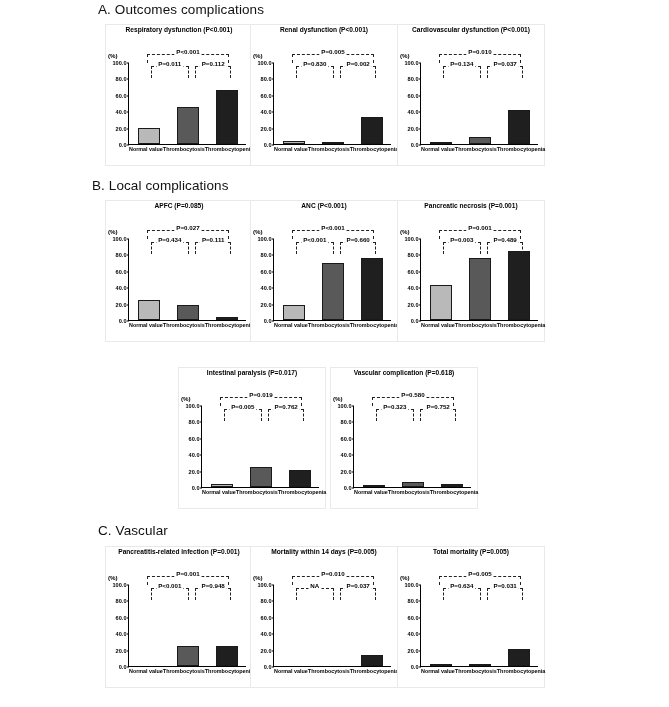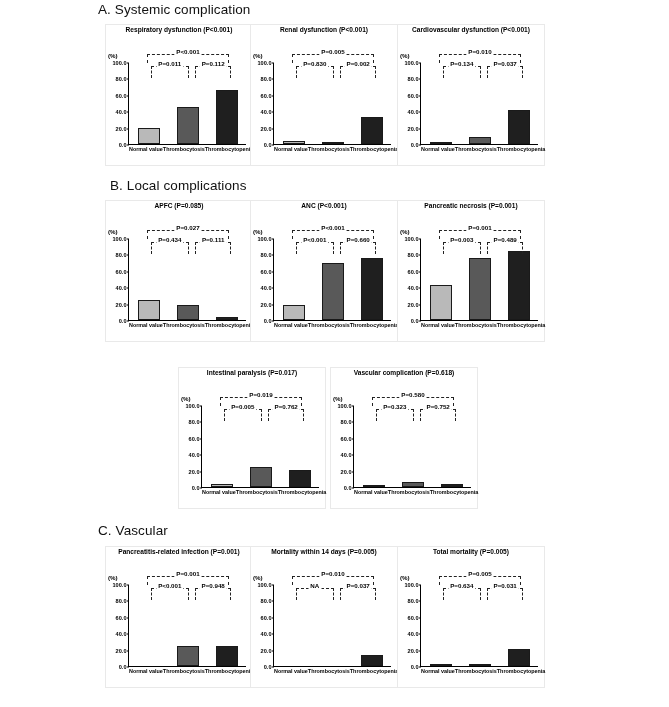--- a/index.html
+++ b/index.html
@@ -122,21 +122,21 @@
     font-size:6.2px;
     font-weight:bold;
     white-space:nowrap;
     color:#000;
   }
 </style>
 </head>
 <body>
 
 <div class="page" id="page">
-    <div class="section-title" style="position: absolute; left: 98px; top: 2px;">A. Systemic complication</div>
+    <div class="section-title" style="position: absolute; left: 98px; top: 2px;">A. Outcomes complications</div>
     <div class="panel" style="position: absolute; left: 105px; top: 24px; width: 148px; height: 142px;">
       <div class="panel-title">Respiratory dysfunction  (P&lt;0.001)</div>
       <div class="unit" style="left: 2px; top: 27px;">(%)</div>
       <div class="plot" style="left: 22px; top: 38px; width: 118px; height: 82px;">
         <div class="ytick" style="top: 0px;">100.0</div>
         <div class="ytick-mark" style="top: 0px;"></div>
         <div class="ytick" style="top: 16.4px;">80.0</div>
         <div class="ytick-mark" style="top: 16.4px;"></div>
         <div class="ytick" style="top: 32.8px;">60.0</div>
         <div class="ytick-mark" style="top: 32.8px;"></div>
@@ -252,21 +252,21 @@
           <div class="brk-label">P=0.010</div>
         </div>
         <div class="brk" style="left: 21.6667px; width: 38.3333px; top: 3px; height: 12px;">
           <div class="brk-label">P=0.134</div>
         </div>
         <div class="brk" style="left: 66px; width: 36.3333px; top: 3px; height: 12px;">
           <div class="brk-label">P=0.037</div>
         </div>
       </div>
     </div>
-    <div class="section-title" style="position: absolute; left: 110px; top: 178px;">B. Local complications</div>
+    <div class="section-title" style="position: absolute; left: 92px; top: 178px;">B. Local complications</div>
     <div class="panel" style="position: absolute; left: 105px; top: 200px; width: 148px; height: 142px;">
       <div class="panel-title">APFC  (P=0.085)</div>
       <div class="unit" style="left: 2px; top: 27px;">(%)</div>
       <div class="plot" style="left: 22px; top: 38px; width: 118px; height: 82px;">
         <div class="ytick" style="top: 0px;">100.0</div>
         <div class="ytick-mark" style="top: 0px;"></div>
         <div class="ytick" style="top: 16.4px;">80.0</div>
         <div class="ytick-mark" style="top: 16.4px;"></div>
         <div class="ytick" style="top: 32.8px;">60.0</div>
         <div class="ytick-mark" style="top: 32.8px;"></div>

